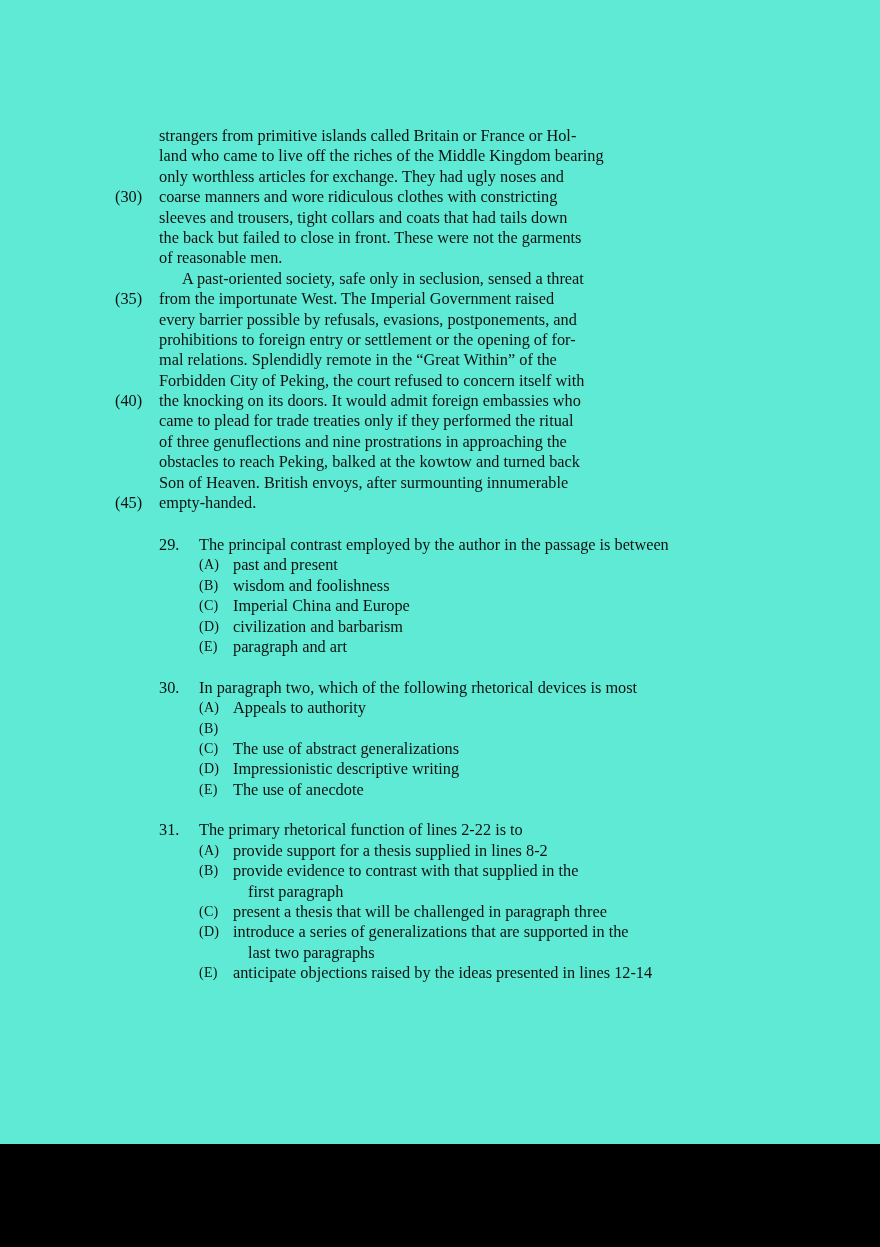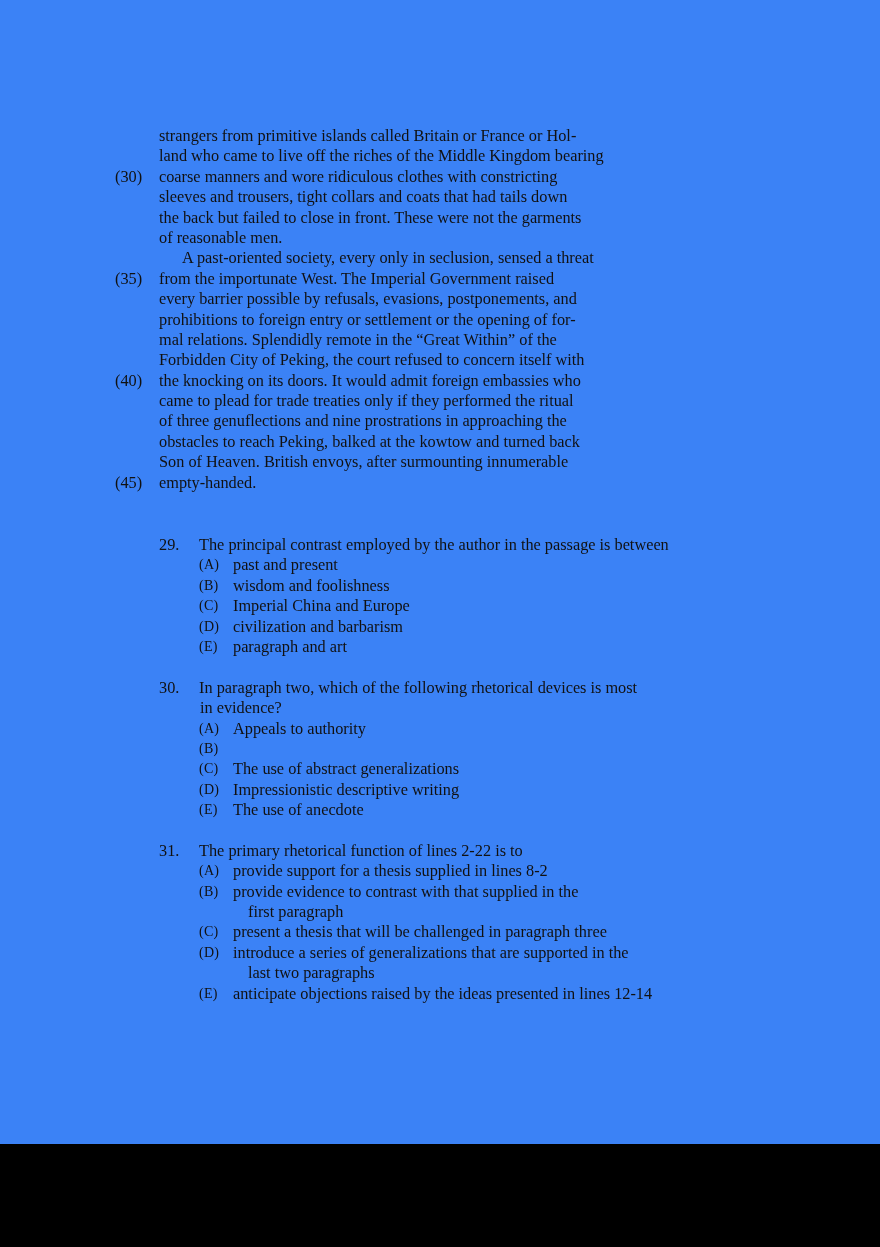--- a/index.html
+++ b/index.html
@@ -1,20 +1,20 @@
 <!DOCTYPE html>
 <html><head>
   <meta charset="utf-8">
   <style>
     html, body { margin: 0; padding: 0; }
     body {
       width: 880px; height: 1247px; background: #ffffff; position: relative; overflow: hidden;
       font-family: "Liberation Serif", "DejaVu Serif", serif; color: #111111;
     }
-    .page { position: absolute; left: 0; top: 0; width: 880px; height: 1144px; background: #3b82f6; }
+    .page { position: absolute; left: 0; top: 0; width: 880px; height: 1144px; background: #5eead4; }
     .bottom-band { position: absolute; left: 0; top: 1144px; width: 880px; height: 103px; background: #000000; }
     .passage { position: absolute; left: 0; top: 126px; width: 880px; }
     .pline { position: relative; height: 20.4px; line-height: 20.4px; font-size: 16.3px; white-space: nowrap; }
     .lnum { position: absolute; left: 115px; top: 0; }
     .ltext { position: absolute; left: 159px; top: 0; }
     .ltext.indent { left: 182px; }
     .questions { position: absolute; left: 0; top: 535px; width: 880px; }
     .question { position: relative; margin-bottom: 20.4px; }
     .qline { position: relative; height: 20.4px; line-height: 20.4px; font-size: 16.3px; white-space: nowrap; }
     .qnum { position: absolute; left: 159px; top: 0; }
@@ -31,38 +31,42 @@
   <div class="passage" id="passage">
       <div class="pline">
         <span class="lnum"></span>
         <span class="ltext">strangers from primitive islands called Britain or France or Hol-</span>
       </div>
       <div class="pline">
         <span class="lnum"></span>
         <span class="ltext">land who came to live off the riches of the Middle Kingdom bearing</span>
       </div>
       <div class="pline">
+        <span class="lnum"></span>
+        <span class="ltext">only worthless articles for exchange. They had ugly noses and</span>
+      </div>
+      <div class="pline">
         <span class="lnum">(30)</span>
         <span class="ltext">coarse manners and wore ridiculous clothes with constricting</span>
       </div>
       <div class="pline">
         <span class="lnum"></span>
         <span class="ltext">sleeves and trousers, tight collars and coats that had tails down</span>
       </div>
       <div class="pline">
         <span class="lnum"></span>
         <span class="ltext">the back but failed to close in front. These were not the garments</span>
       </div>
       <div class="pline">
         <span class="lnum"></span>
         <span class="ltext">of reasonable men.</span>
       </div>
       <div class="pline">
         <span class="lnum"></span>
-        <span class="ltext indent">A past-oriented society, every only in seclusion, sensed a threat</span>
+        <span class="ltext indent">A past-oriented society, safe only in seclusion, sensed a threat</span>
       </div>
       <div class="pline">
         <span class="lnum">(35)</span>
         <span class="ltext">from the importunate West. The Imperial Government raised</span>
       </div>
       <div class="pline">
         <span class="lnum"></span>
         <span class="ltext">every barrier possible by refusals, evasions, postponements, and</span>
       </div>
       <div class="pline">
@@ -128,23 +132,20 @@
           <span class="opt-letter">(E)</span>
           <span class="opt-text">paragraph and art</span>
         </div>
       </div>
       <div class="question">
         <div class="qline">
           <span class="qnum">30.</span>
           <span class="qtext">In paragraph two, which of the following rhetorical devices is most</span>
         </div>
         <div class="qline">
-          <span class="qtext cont">in evidence?</span>
-        </div>
-        <div class="qline">
           <span class="opt-letter">(A)</span>
           <span class="opt-text">Appeals to authority</span>
         </div>
         <div class="qline">
           <span class="opt-letter">(B)</span>
         </div>
         <div class="qline">
           <span class="opt-letter">(C)</span>
           <span class="opt-text">The use of abstract generalizations</span>
         </div>

